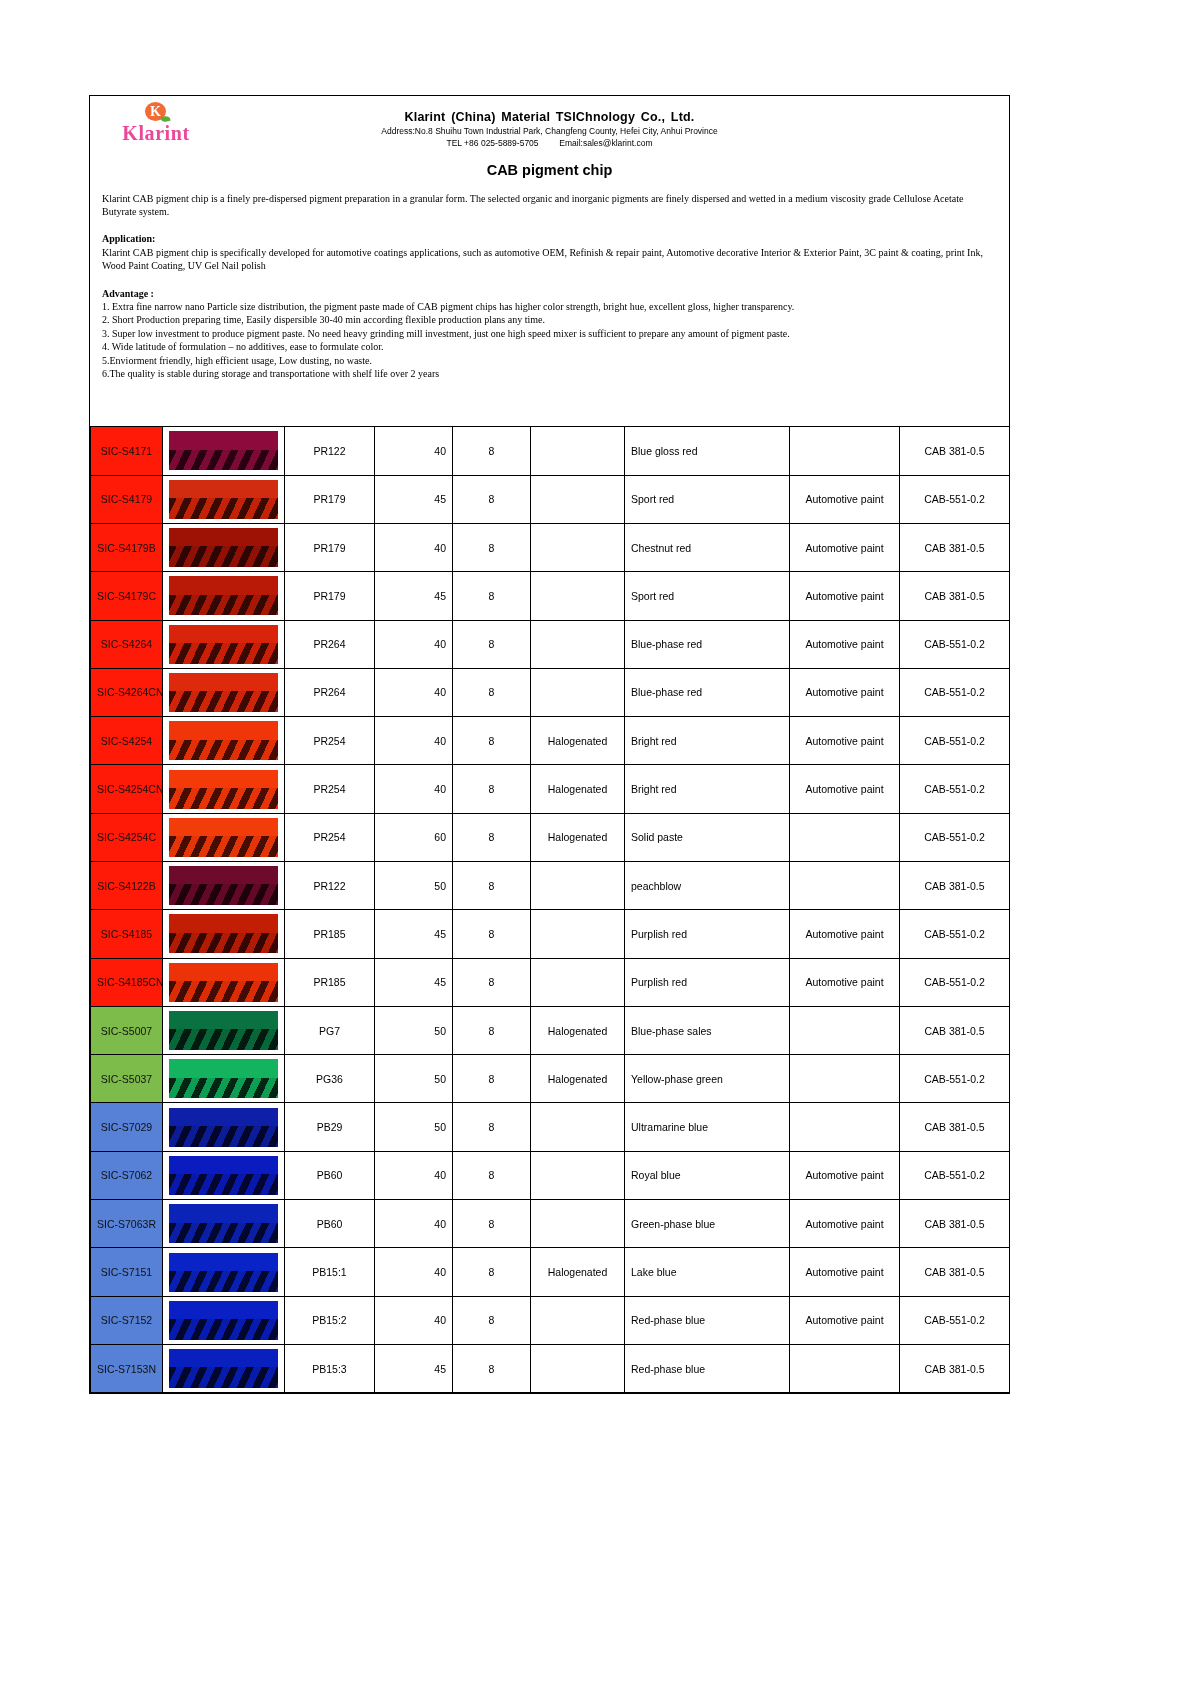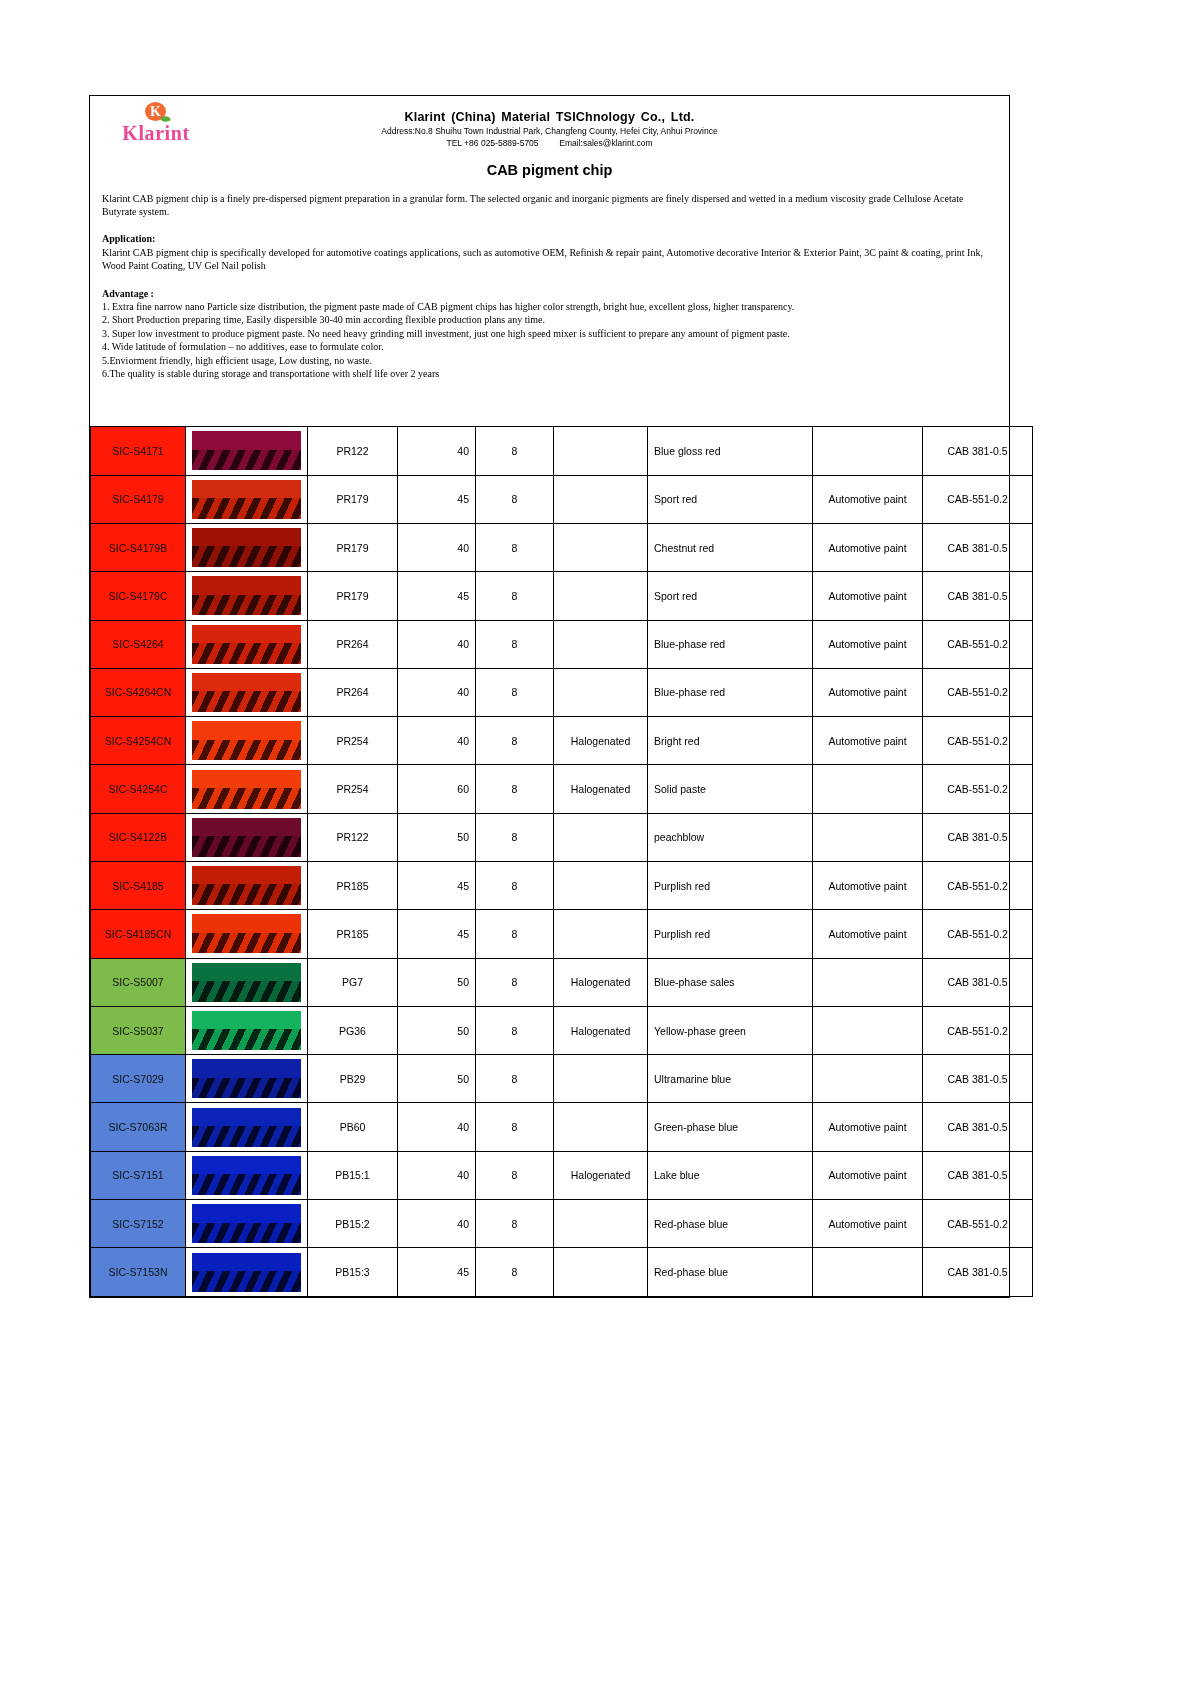--- a/index.html
+++ b/index.html
@@ -123,21 +123,21 @@
   }
   table.product-table td {
     border: 1px solid #000;
     padding: 0 6px;
     height: 48.3px;
     vertical-align: middle;
     overflow: hidden;
     white-space: nowrap;
   }
   td.c-code {
-    width: 95px;
+    width: 72px;
     text-align: center;
     font-size: 10.5px;
   }
   td.c-swatch {
     width: 122px;
     padding: 0;
     border-left: 1px solid #000;
     border-right: 1px solid #000;
     border-top: none;
     border-bottom: none;
@@ -314,20 +314,36 @@
             </td>
             <td class="c-index">PR264</td>
             <td class="c-load">40</td>
             <td class="c-ratio">8</td>
             <td class="c-halo"></td>
             <td class="c-desc">Blue-phase red</td>
             <td class="c-app">Automotive paint</td>
             <td class="c-resin">CAB-551-0.2</td>
           </tr>
           <tr>
+            <td class="c-code fam-red">SIC-S4254</td>
+            <td class="c-swatch">
+              <div class="swatch">
+                <div class="band-solid" style="background: rgb(240, 54, 8);"></div>
+                <div class="band-stripe" style="background: repeating-linear-gradient(115deg, rgb(70, 12, 2) 0px, rgb(70, 12, 2) 7px, rgb(226, 47, 6) 7px, rgb(226, 47, 6) 14px);"></div>
+              </div>
+            </td>
+            <td class="c-index">PR254</td>
+            <td class="c-load">40</td>
+            <td class="c-ratio">8</td>
+            <td class="c-halo">Halogenated</td>
+            <td class="c-desc">Bright red</td>
+            <td class="c-app">Automotive paint</td>
+            <td class="c-resin">CAB-551-0.2</td>
+          </tr>
+          <tr>
             <td class="c-code fam-red">SIC-S4254CN</td>
             <td class="c-swatch">
               <div class="swatch">
                 <div class="band-solid" style="background: rgb(244, 58, 9);"></div>
                 <div class="band-stripe" style="background: repeating-linear-gradient(115deg, rgb(72, 13, 2) 0px, rgb(72, 13, 2) 7px, rgb(230, 51, 7) 7px, rgb(230, 51, 7) 14px);"></div>
               </div>
             </td>
             <td class="c-index">PR254</td>
             <td class="c-load">40</td>
             <td class="c-ratio">8</td>
@@ -442,20 +458,36 @@
             </td>
             <td class="c-index">PB29</td>
             <td class="c-load">50</td>
             <td class="c-ratio">8</td>
             <td class="c-halo"></td>
             <td class="c-desc">Ultramarine blue</td>
             <td class="c-app"></td>
             <td class="c-resin">CAB 381-0.5</td>
           </tr>
           <tr>
+            <td class="c-code fam-blue">SIC-S7062</td>
+            <td class="c-swatch">
+              <div class="swatch">
+                <div class="band-solid" style="background: rgb(10, 28, 192);"></div>
+                <div class="band-stripe" style="background: repeating-linear-gradient(115deg, rgb(2, 6, 48) 0px, rgb(2, 6, 48) 7px, rgb(8, 24, 172) 7px, rgb(8, 24, 172) 14px);"></div>
+              </div>
+            </td>
+            <td class="c-index">PB60</td>
+            <td class="c-load">40</td>
+            <td class="c-ratio">8</td>
+            <td class="c-halo"></td>
+            <td class="c-desc">Royal blue</td>
+            <td class="c-app">Automotive paint</td>
+            <td class="c-resin">CAB-551-0.2</td>
+          </tr>
+          <tr>
             <td class="c-code fam-blue">SIC-S7063R</td>
             <td class="c-swatch">
               <div class="swatch">
                 <div class="band-solid" style="background: rgb(12, 35, 184);"></div>
                 <div class="band-stripe" style="background: repeating-linear-gradient(115deg, rgb(2, 7, 46) 0px, rgb(2, 7, 46) 7px, rgb(10, 31, 165) 7px, rgb(10, 31, 165) 14px);"></div>
               </div>
             </td>
             <td class="c-index">PB60</td>
             <td class="c-load">40</td>
             <td class="c-ratio">8</td>

